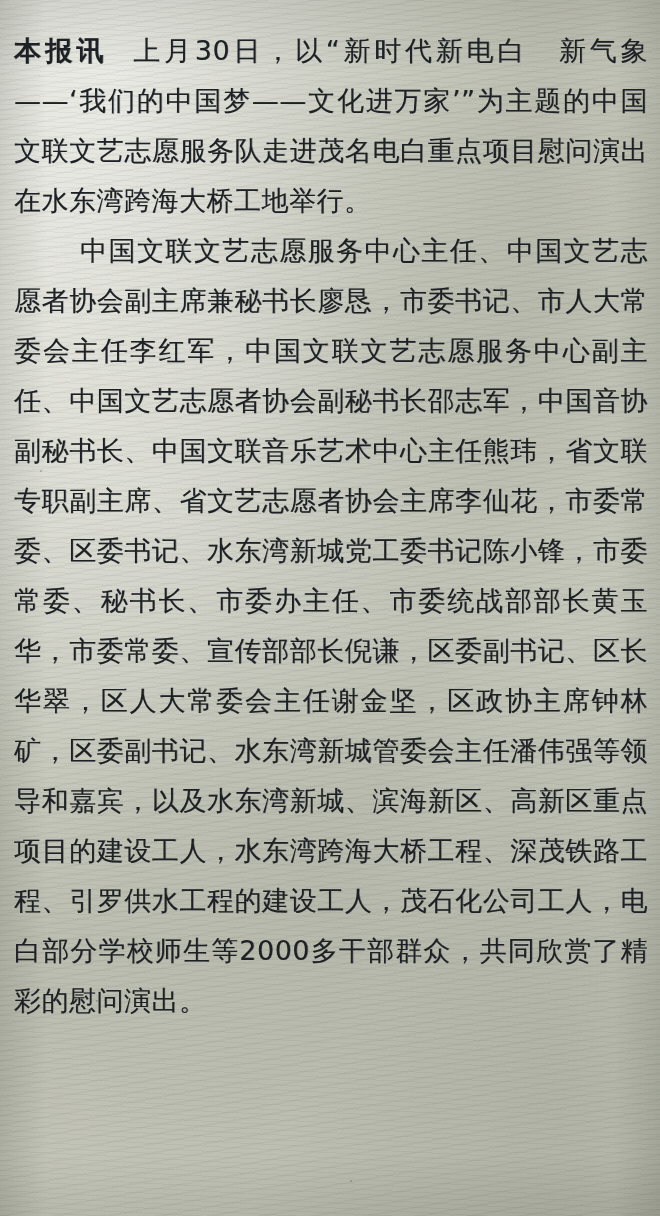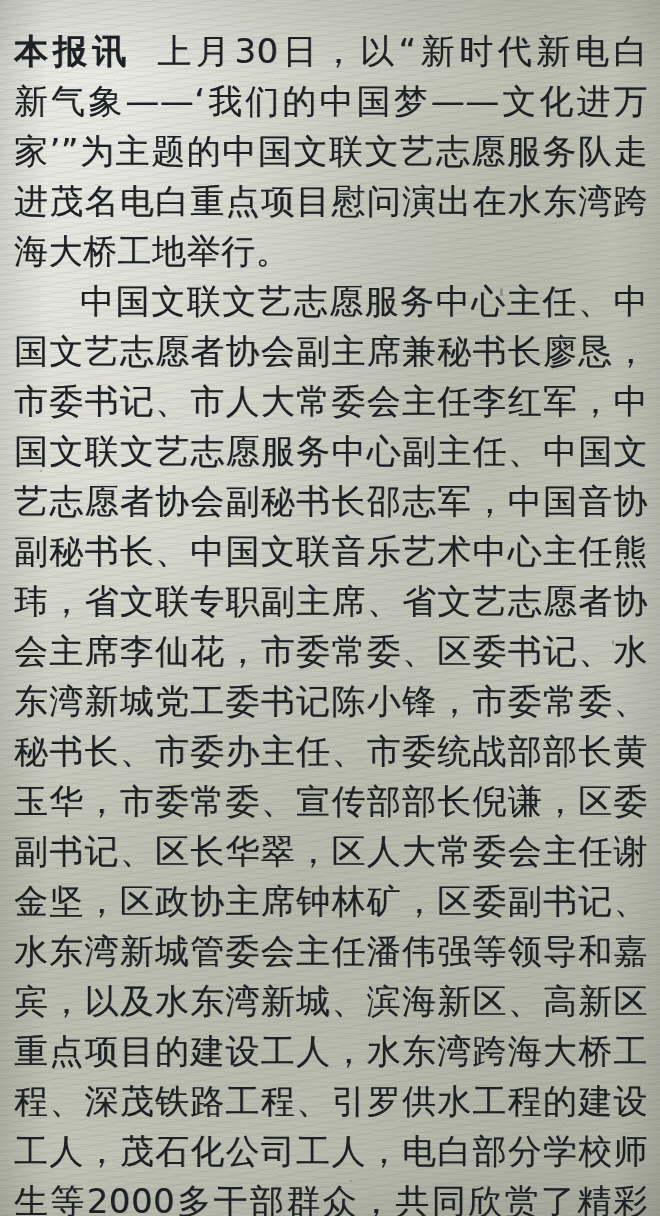--- a/index.html
+++ b/index.html
@@ -61,21 +61,21 @@
     left: 14px;
     top: 26px;
     width: 634px;
     z-index: 3;
   }
 
   .para {
     margin: 0;
     color: #1d2024;
     font-family: "DejaVu Sans", "Liberation Sans", sans-serif;
-    font-size: 34px;
+    font-size: 27px;
     line-height: 50px;
     letter-spacing: 0.5px;
     text-align: justify;
     text-justify: inter-character;
     text-shadow: 0.6px 0.4px 0.6px rgba(60,62,58,0.45);
     word-break: break-all;
   }
   .para.first { text-indent: 0; }
   .para.body { margin-top: 0; text-indent: 66px; }
 

